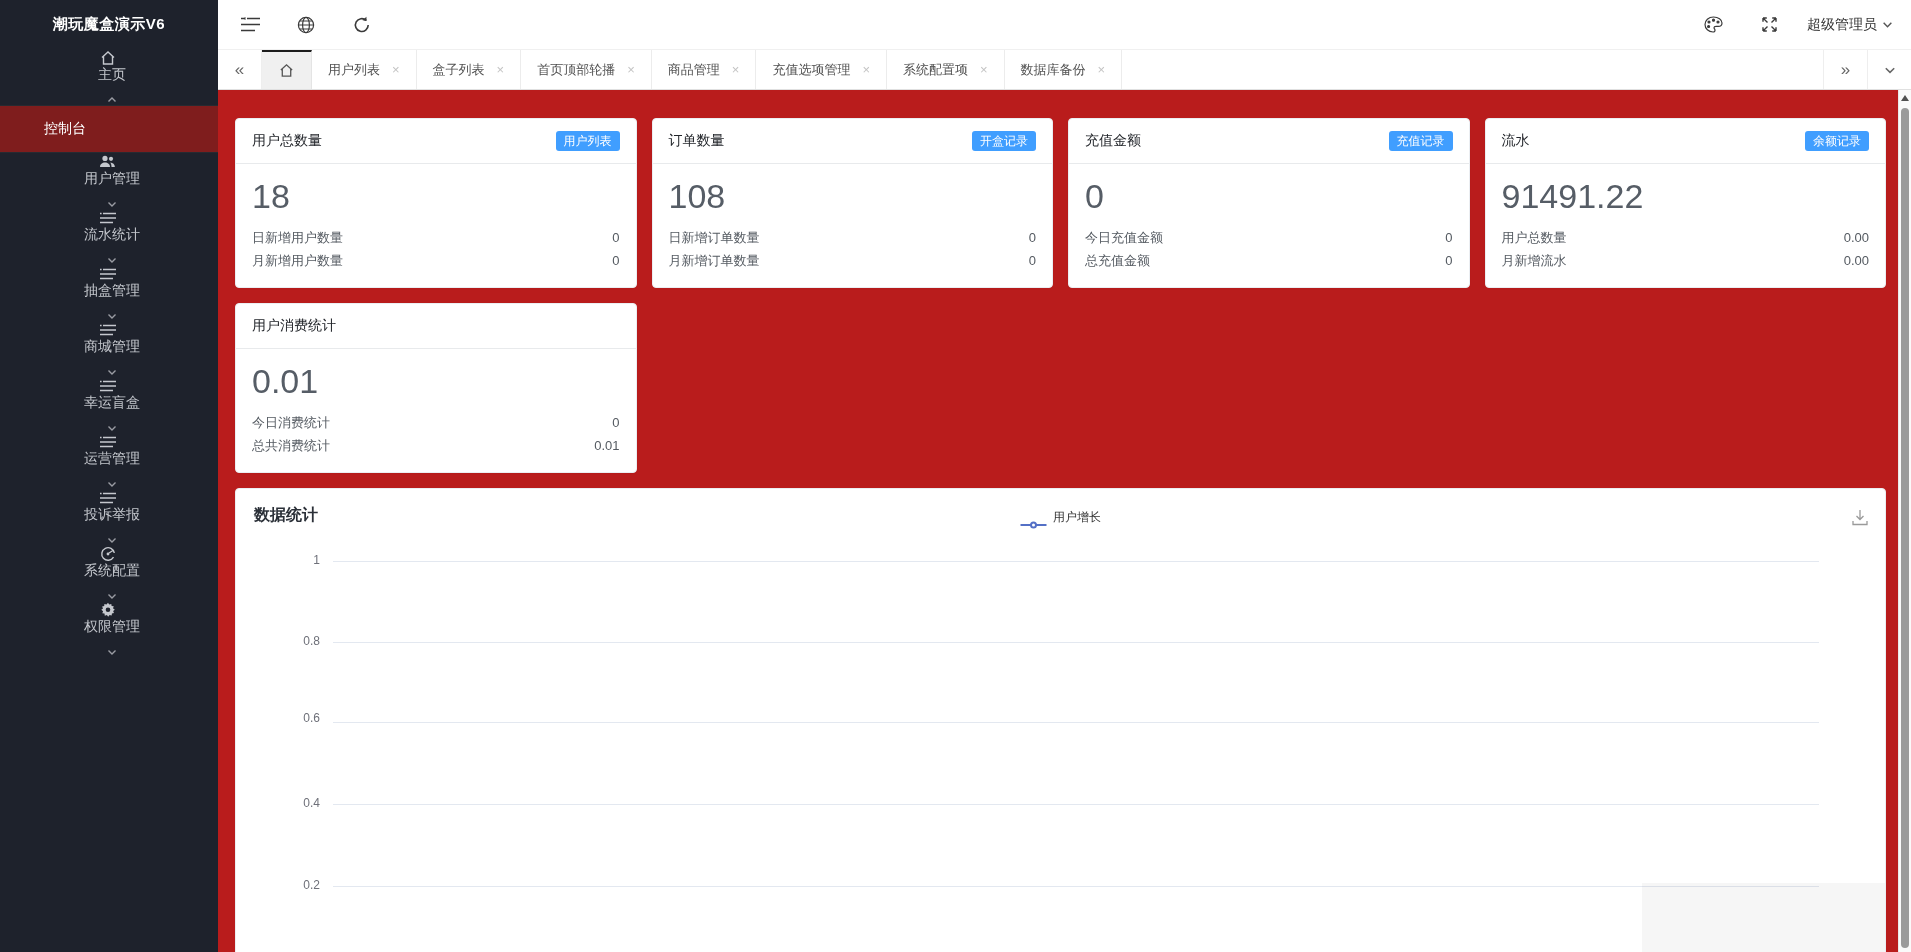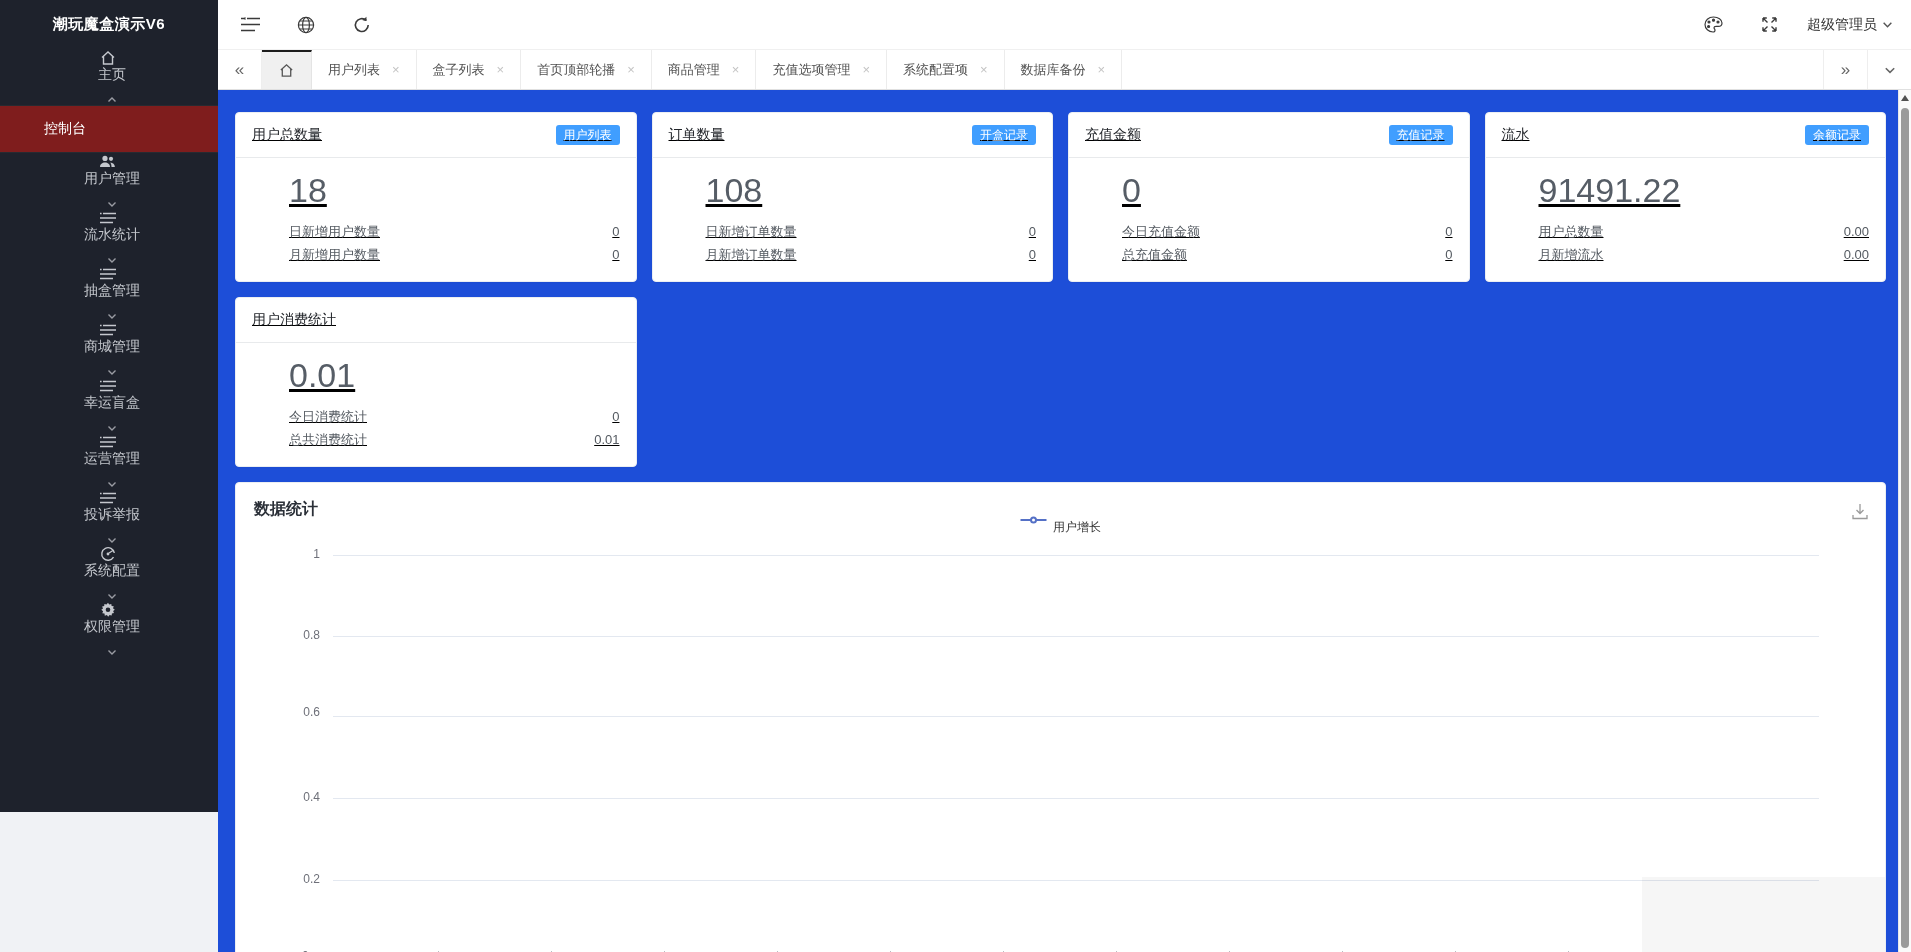--- a/index.html
+++ b/index.html
@@ -1,19 +1,19 @@
 <!DOCTYPE html>
 <html><head>
 <meta charset="utf-8">
 <style>
   * { margin:0; padding:0; box-sizing:border-box; }
   html,body { width:1911px; height:952px; overflow:hidden; font-family:"Liberation Sans","DejaVu Sans",sans-serif; background:#f0f2f5; }
 
   
-  .sidebar { position:absolute; left:0; top:0; width:218px; height:812px; background:#1e222c; color:#c5c8ce; z-index:5; }
+  .sidebar { position:absolute; left:0; top:0; width:218px; height:952px; background:#1e222c; color:#c5c8ce; z-index:5; }
   .logo { height:49px; display:flex; align-items:center; justify-content:center; color:#ffffff; font-size:15px; font-weight:bold; letter-spacing:.5px; }
   .menu-item { height:56px; display:flex; align-items:center; padding:0 16px 0 22px; font-size:14px; color:#c5c8ce; cursor:pointer; position:relative;flex-direction:column; }
   .menu-item .mi-icon { width:17px; height:17px; margin-right:9px; flex:0 0 auto; display:flex; align-items:center; justify-content:center; }
   .menu-item .mi-label { flex:1; }
   .menu-item .chev { width:10px; height:10px; }
   .submenu-wrap { background:#171a22; border-top:1px solid rgba(255,255,255,.07); border-bottom:1px solid rgba(255,255,255,.07); }
   .submenu-active { height:46px; background:#7f1d1d; color:#fff; display:flex; align-items:center; padding-left:44px; font-size:14px; cursor:pointer; }
   svg.line-icon, svg.glyph { display:block; }
 
   
@@ -30,34 +30,34 @@
   
   .tabbar { height:41px; background:#fff; border-bottom:1px solid #e0e0e0; border-top:1px solid #f0f0f0; display:flex; align-items:stretch; }
   .tab-arrow { width:44px; display:flex; align-items:center; justify-content:center; font-size:17px; color:#666; border-right:1px solid #eee; cursor:pointer; background:#fff; }
   .tab-arrow.rt { border-right:none; border-left:1px solid #eee; }
   .tab-home { width:50px; background:#f0f0f0; border-top:2px solid #1c1c1c; border-right:1px solid #e4e4e4; display:flex; align-items:center; justify-content:center; color:#444; cursor:pointer; }
   .tab { display:flex; align-items:center; padding:0 16px; border-right:1px solid #ececec; font-size:13px; color:#515151; cursor:pointer; background:#fff; }
   .tab .close { margin-left:12px; color:#c3c3c3; font-size:13px; cursor:pointer; }
   .tab-fill { flex:1; }
 
   
-  .content { position:absolute; top:90px; left:0; right:13px; bottom:0; background:#1d4ed8; padding:22px 12px 0 17px; overflow:hidden;text-decoration:underline; }
+  .content { position:absolute; top:90px; left:0; right:13px; bottom:0; background:#b91c1c; padding:28px 12px 0 17px; overflow:hidden; }
   .cards-row { display:flex; gap:15px; }
   .card { background:#fff; border:1px solid #ebeef2; border-radius:4px; height:170px; flex:1; box-shadow:0 1px 2px rgba(0,0,0,.03); }
   .card-header { height:45px; display:flex; align-items:center; justify-content:space-between; padding:0 16px; border-bottom:1px solid #e8eaec; font-size:14px; color:#22252a; }
   .badge { background:#409eff; color:#fff; font-size:12px; line-height:20px; padding:0 8px; border-radius:3px; cursor:pointer; }
-  .card-body { padding:10px 16px 0 16px;margin-left:37px; }
+  .card-body { padding:10px 16px 0 16px; }
   .big-num { font-size:34px; color:#565d66; line-height:44px; margin-bottom:8px; }
   .kv-row { display:flex; justify-content:space-between; font-size:13px; color:#545a61; line-height:23px; }
   .card.single { flex:none; width:calc((100% - 45px)/4); margin-top:15px; }
 
   
   .chart-panel { position:relative; background:#fff; border:1px solid #ebeef2; border-radius:4px 4px 0 0; margin-top:15px; height:475px; overflow:hidden; }
   .chart-title { position:absolute; left:18px; top:16px; font-size:16px; font-weight:bold; color:#2b3038; }
-  .chart-legend { position:absolute; left:50%; top:36px; transform:translateX(-50%); display:flex; align-items:flex-start; cursor:pointer; }
+  .chart-legend { position:absolute; left:50%; top:20px; transform:translateX(-50%); display:flex; align-items:flex-end; cursor:pointer; }
   .legend-line { width:26px; height:2px; background:#5470c6; position:relative; }
   .legend-line i { position:absolute; left:50%; top:50%; transform:translate(-50%,-50%); width:7px; height:7px; border:2px solid #5470c6; border-radius:50%; background:#fff; display:block; }
   .legend-text { margin-left:7px; font-size:12px; color:#333; }
   .dl-icon { position:absolute; right:16px; top:20px; width:18px; height:18px; color:#9a9a9a; cursor:pointer; }
   .gridline { position:absolute; left:97px; right:66px; height:1px; background:#e3e8f0; }
   .grid-label { position:absolute; left:18px; width:66px; text-align:right; font-size:12px; color:#6e7079; transform:translateY(-8px); }
   .xtick { position:absolute; bottom:0; width:1px; height:5px; background:#b9bcc2; }
   .y0clip { position:absolute; left:66px; bottom:0; height:7px; overflow:hidden; font-size:12px; color:#6e7079; }
   .corner-shade { position:absolute; right:0; bottom:0; width:243px; height:79px; background:rgba(0,0,0,.035); }
 

